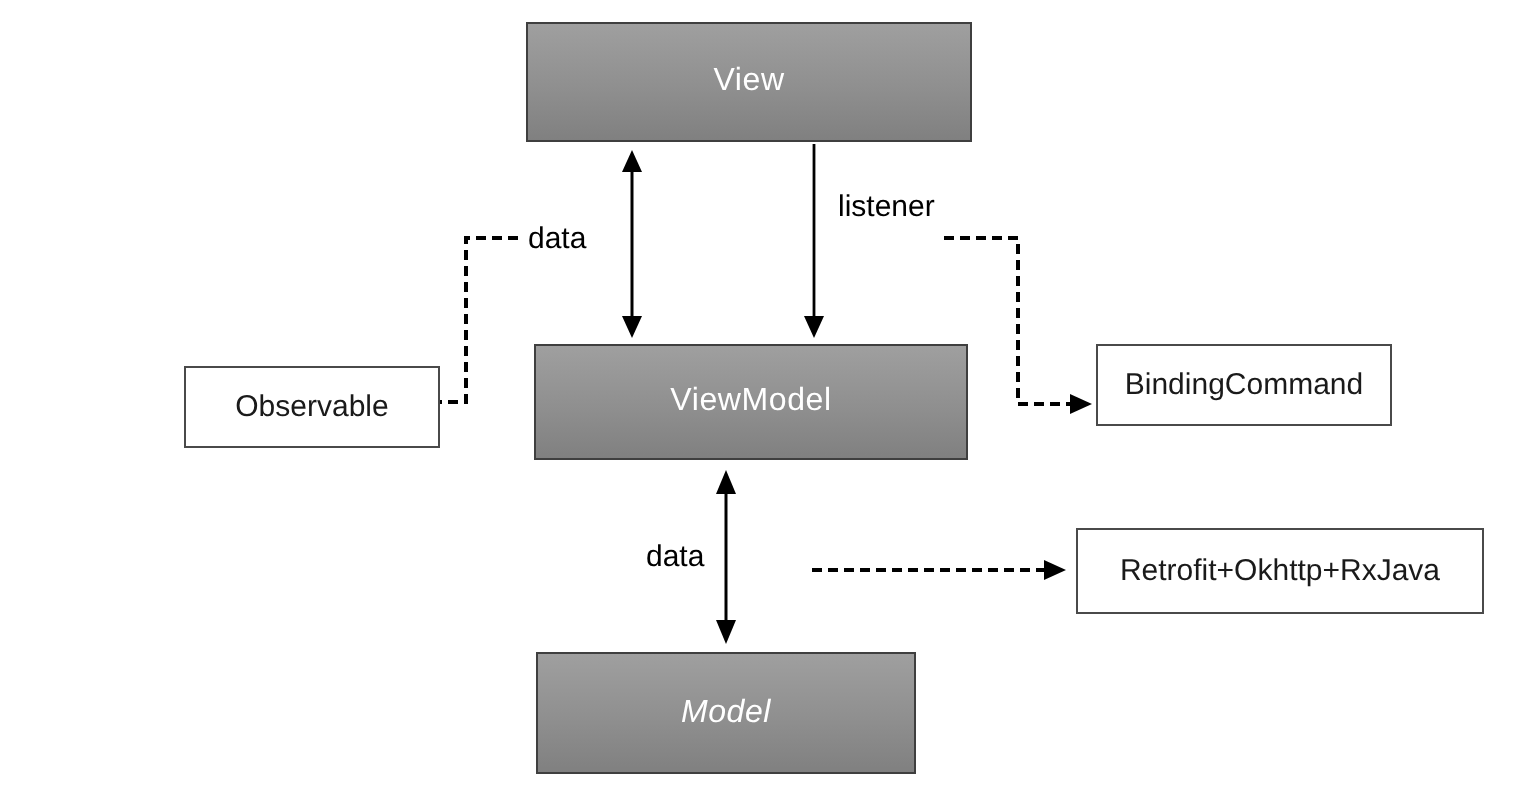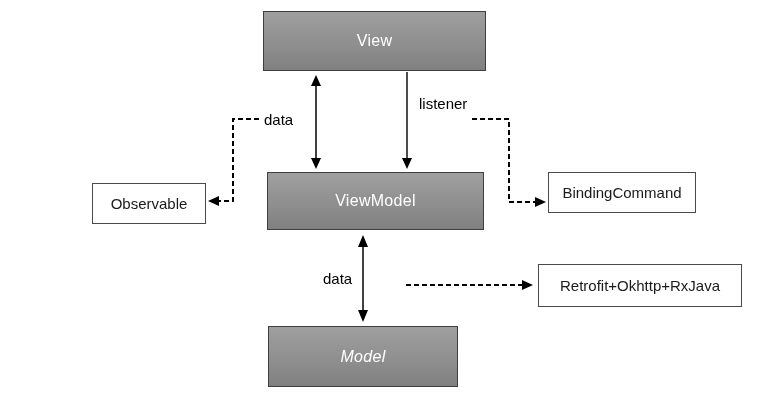--- a/index.html
+++ b/index.html
@@ -39,21 +39,21 @@
     color: #000000;
     font-size: 15px;
     background: #ffffff;
     line-height: 1;
     padding: 1px 2px;
     white-space: nowrap;
   }
   #node-view      { left: 263px; top: 11px;  width: 223px; height: 60px; }
   #node-viewmodel { left: 267px; top: 172px; width: 217px; height: 58px; }
   #node-model     { left: 268px; top: 326px; width: 190px; height: 61px; font-style: italic; }
-  #node-observable      { left: 92px;  top: 183px; width: 114px; height: 41px; text-align: center; }
+  #node-observable      { left: 92px;  top: 183px; width: 128px; height: 41px; text-align: center; }
   #node-bindingcommand  { left: 548px; top: 172px; width: 148px; height: 41px; }
   #node-retrofit        { left: 538px; top: 264px; width: 204px; height: 43px; }
   #label-data-top    { left: 262px; top: 111px; }
   #label-listener    { left: 417px; top: 95px; }
   #label-data-bottom { left: 321px; top: 270px; }
   svg.connector-layer {
     position: absolute;
     left: 0; top: 0;
     width: 757px; height: 402px;
     pointer-events: none;

